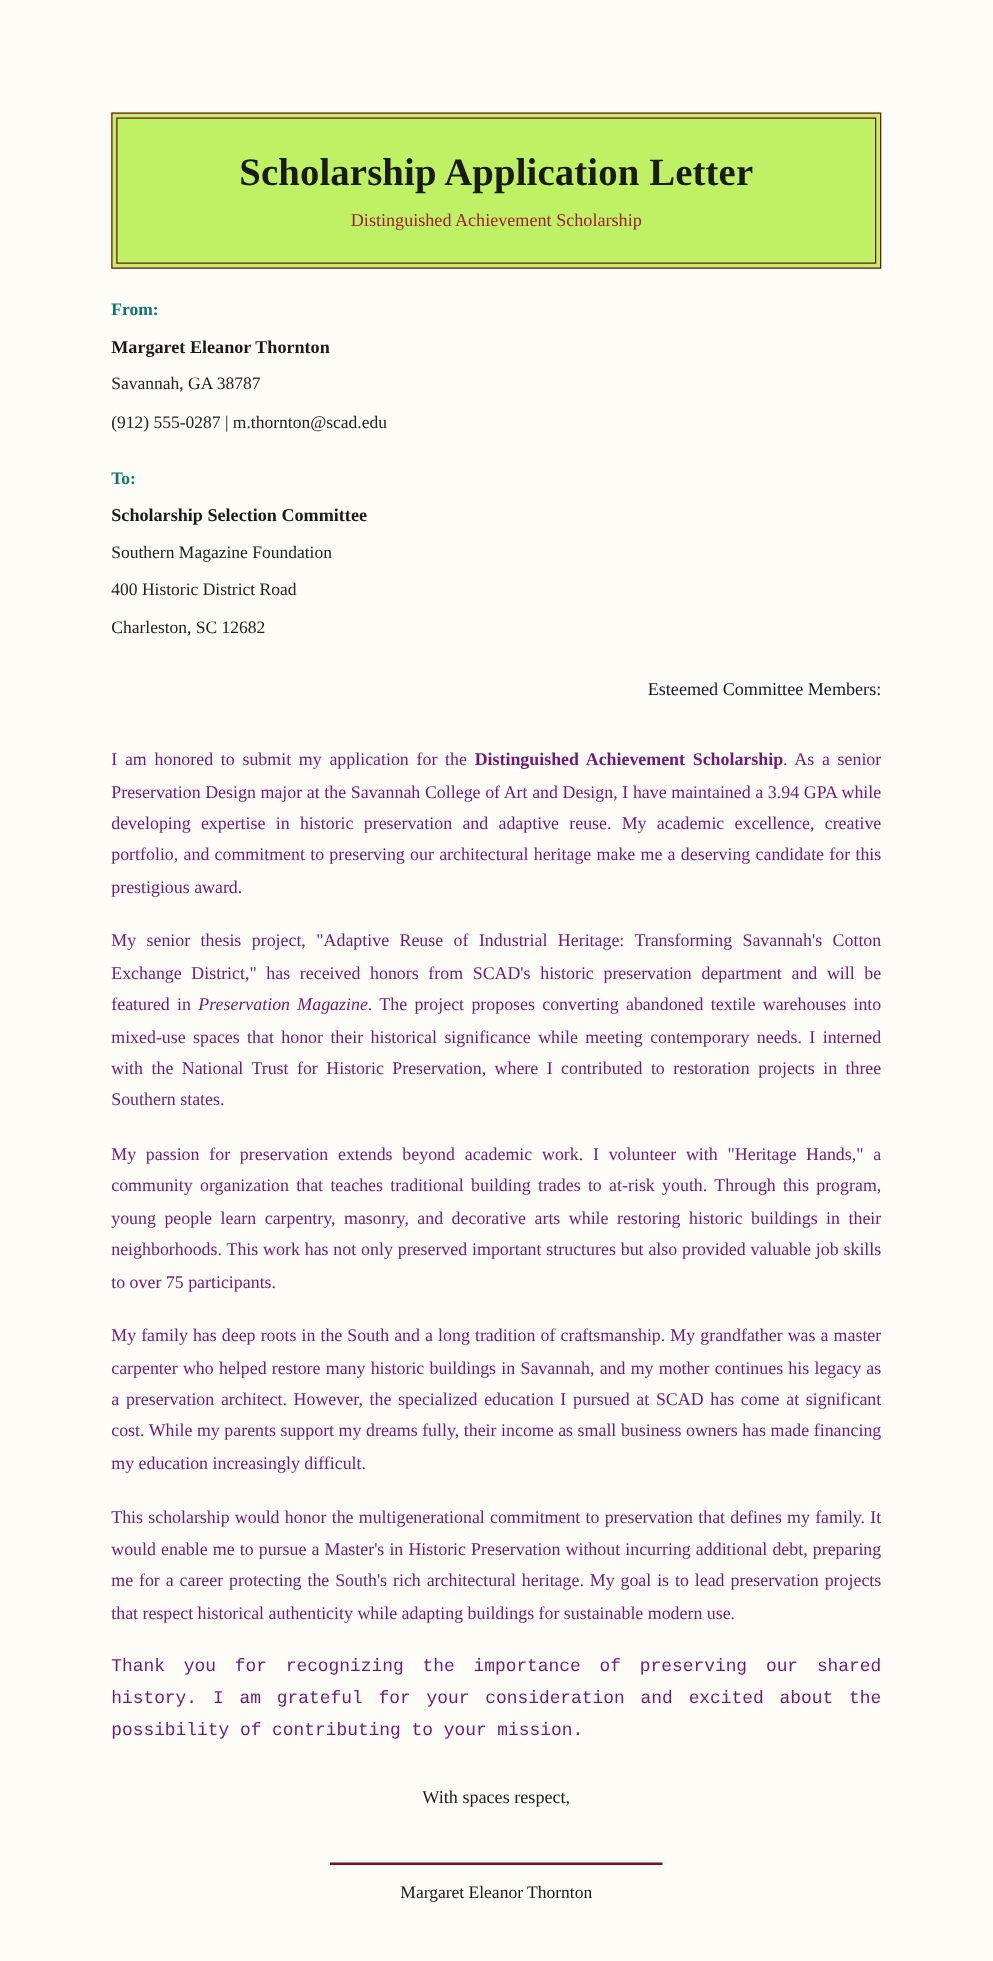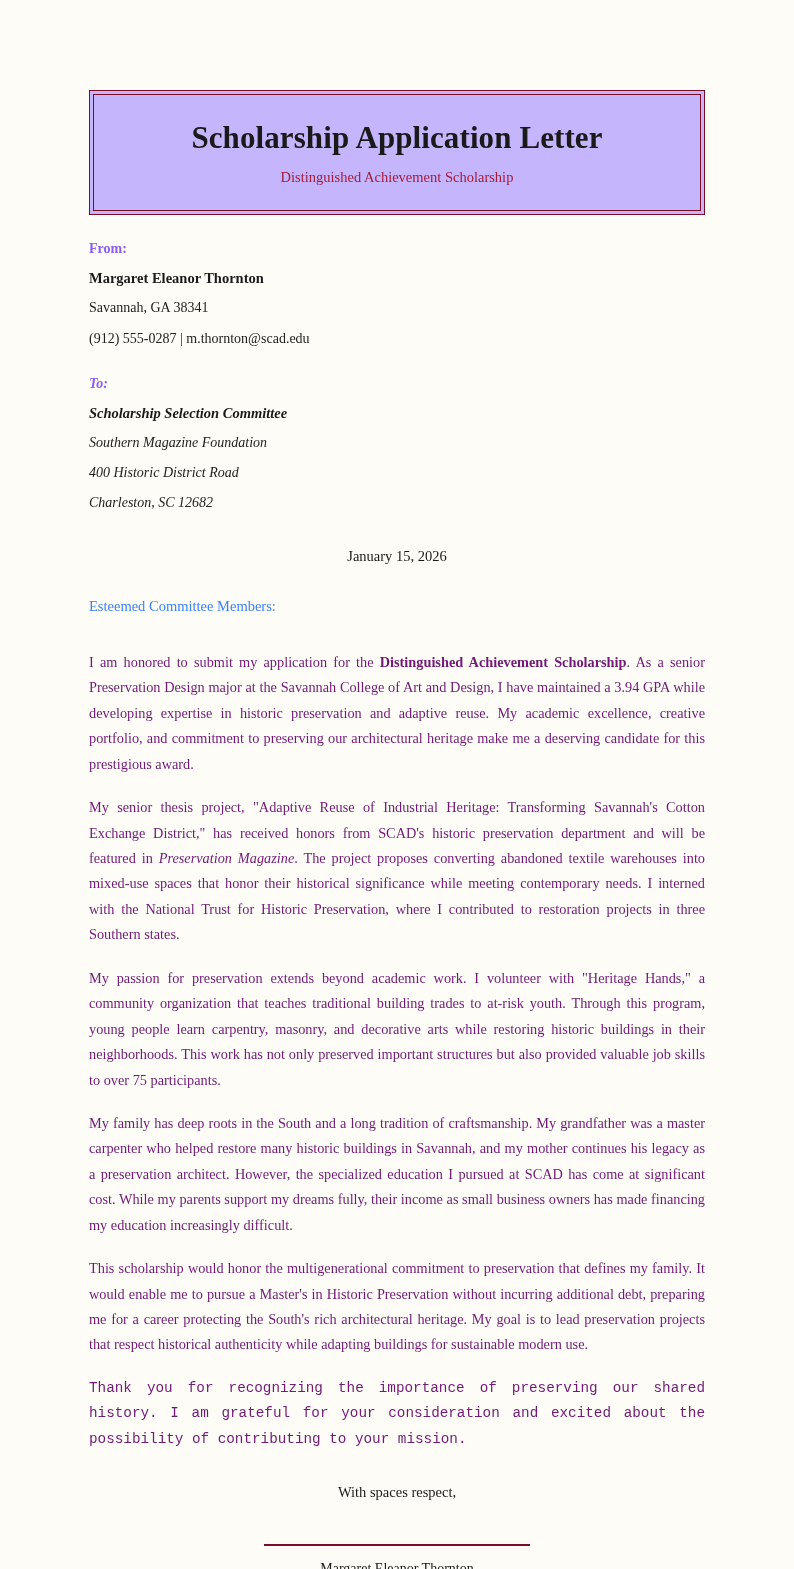--- a/index.html
+++ b/index.html
@@ -19,21 +19,21 @@
     min-height: 1569px;
     box-sizing: border-box;
     padding: 90px 89px 0 89px;
     background: #fdfcf7;
     position: relative;
   }
 
   
   .letter-header {
     border: 1px solid #7a0c24;
-    background: #c4b5fd;
+    background: #bef264;
     padding: 3px;
     text-align: center;
   }
   .letter-header-inner {
     border: 1px solid #7a0c24;
     padding: 26px 20px 24px 20px;
   }
   .letter-title {
     font-size: 31px;
     font-weight: bold;
@@ -48,26 +48,25 @@
     margin: 0;
     line-height: 1.2;
   }
 
   
   .address-block {
     margin-top: 26px;
   }
   .address-block.to-block {
     margin-top: 28px;
-    font-style: italic;
   }
   .address-label {
     font-size: 14px;
     font-weight: bold;
-    color: #8b5cf6;
+    color: #0f766e;
     margin: 0 0 11px 0;
     line-height: 1.2;
   }
   .address-name {
     font-size: 14.5px;
     font-weight: bold;
     color: #1a1a1a;
     margin: 0 0 12px 0;
     line-height: 1.25;
   }
@@ -83,23 +82,23 @@
 
   
   .letter-date {
     text-align: center;
     font-size: 14.5px;
     color: #1a1a1a;
     margin: 35px 0 0 0;
     line-height: 1.3;
   }
   .letter-salutation {
-    text-align: left;
+    text-align: right;
     font-size: 14.5px;
-    color: #3b82f6;
+    color: #0f172a;
     margin: 31px 0 0 0;
     line-height: 1.3;
   }
 
   
   .letter-body {
     margin-top: 34px;
   }
   .body-paragraph {
     font-size: 14.3px;
@@ -154,33 +153,32 @@
   <div class="letter-header">
     <div class="letter-header-inner">
       <h1 class="letter-title">Scholarship Application Letter</h1>
       <p class="letter-subtitle">Distinguished Achievement Scholarship</p>
     </div>
   </div>
 
   <div class="address-block from-block">
     <p class="address-label">From:</p>
     <p class="address-name">Margaret Eleanor Thornton</p>
-    <p class="address-line">Savannah, GA 38341</p>
+    <p class="address-line">Savannah, GA 38787</p>
     <p class="address-line">(912) 555-0287 | m.thornton@scad.edu</p>
   </div>
 
   <div class="address-block to-block">
     <p class="address-label">To:</p>
     <p class="address-name">Scholarship Selection Committee</p>
     <p class="address-line">Southern Magazine Foundation</p>
     <p class="address-line">400 Historic District Road</p>
     <p class="address-line">Charleston, SC 12682</p>
   </div>
 
-  <p class="letter-date">January 15, 2026</p>
   <p class="letter-salutation">Esteemed Committee Members:</p>
 
   <div class="letter-body">
     <p class="body-paragraph"><span>I am honored to submit my application for the </span><b>Distinguished Achievement Scholarship</b><span>. As a senior Preservation Design major at the Savannah College of Art and Design, I have maintained a 3.94 GPA while developing expertise in historic preservation and adaptive reuse. My academic excellence, creative portfolio, and commitment to preserving our architectural heritage make me a deserving candidate for this prestigious award.</span></p>
 
     <p class="body-paragraph"><span>My senior thesis project, "Adaptive Reuse of Industrial Heritage: Transforming Savannah's Cotton Exchange District," has received honors from SCAD's historic preservation department and will be featured in </span><i>Preservation Magazine</i><span>. The project proposes converting abandoned textile warehouses into mixed-use spaces that honor their historical significance while meeting contemporary needs. I interned with the National Trust for Historic Preservation, where I contributed to restoration projects in three Southern states.</span></p>
 
     <p class="body-paragraph">My passion for preservation extends beyond academic work. I volunteer with "Heritage Hands," a community organization that teaches traditional building trades to at-risk youth. Through this program, young people learn carpentry, masonry, and decorative arts while restoring historic buildings in their neighborhoods. This work has not only preserved important structures but also provided valuable job skills to over 75 participants.</p>
     <p class="body-paragraph">My family has deep roots in the South and a long tradition of craftsmanship. My grandfather was a master carpenter who helped restore many historic buildings in Savannah, and my mother continues his legacy as a preservation architect. However, the specialized education I pursued at SCAD has come at significant cost. While my parents support my dreams fully, their income as small business owners has made financing my education increasingly difficult.</p>
     <p class="body-paragraph">This scholarship would honor the multigenerational commitment to preservation that defines my family. It would enable me to pursue a Master's in Historic Preservation without incurring additional debt, preparing me for a career protecting the South's rich architectural heritage. My goal is to lead preservation projects that respect historical authenticity while adapting buildings for sustainable modern use.</p>

